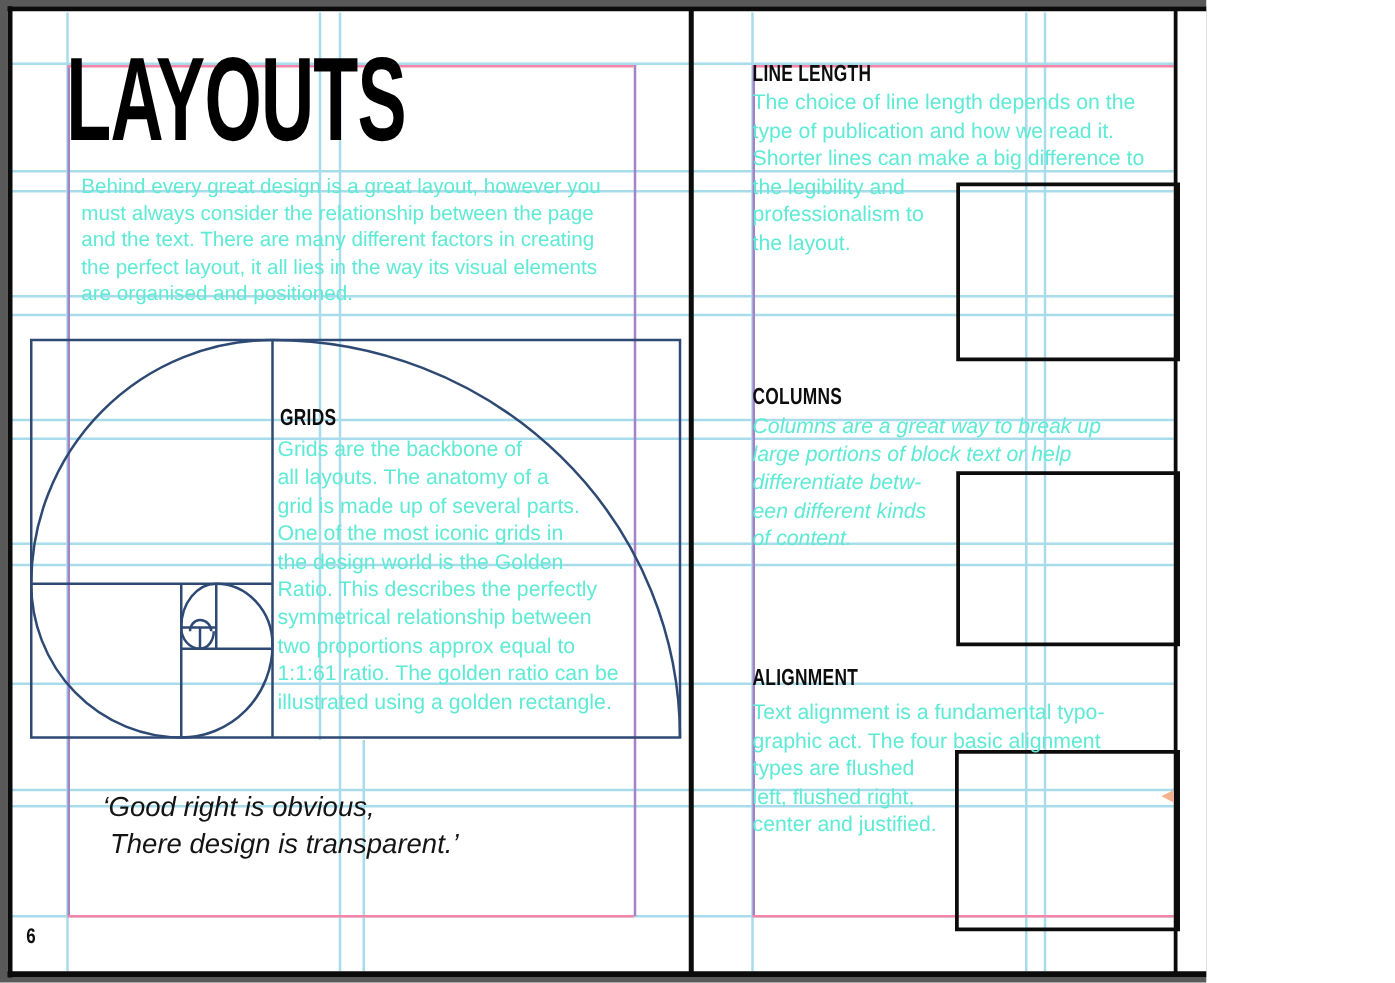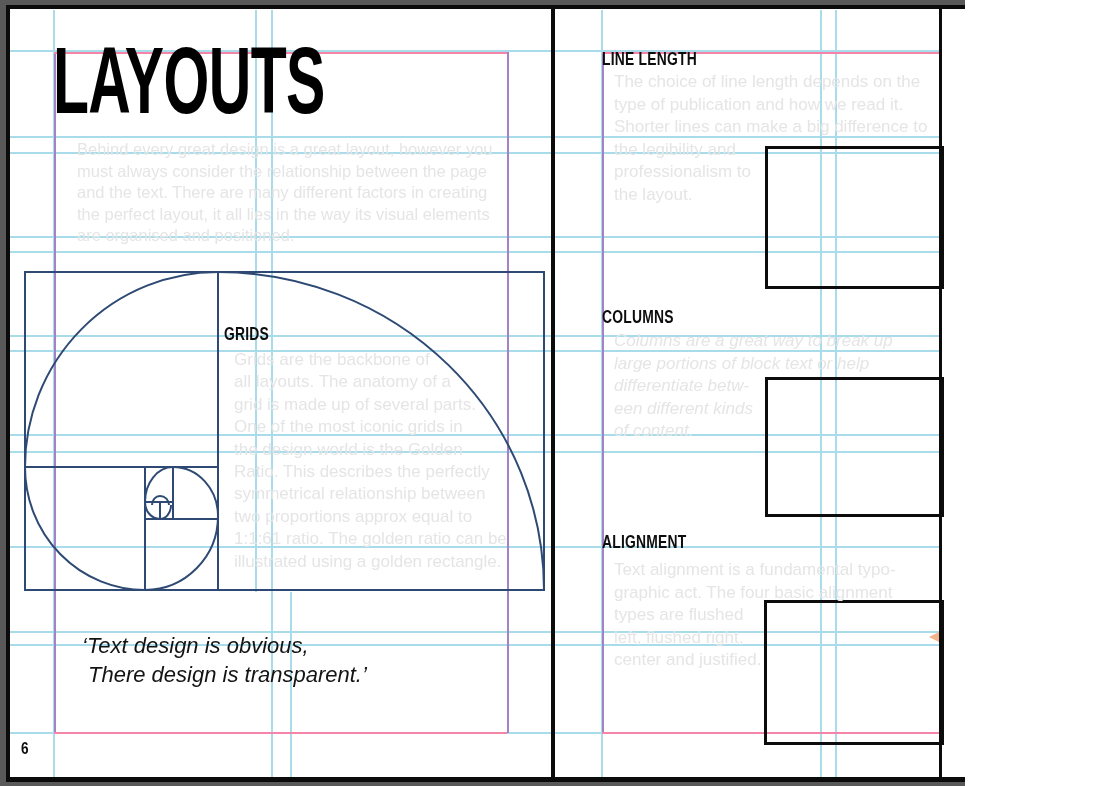--- a/index.html
+++ b/index.html
@@ -7,22 +7,22 @@
     position:relative; width:965px; height:786px;
     background:#595959; overflow:hidden;
     font-family:"Liberation Sans", sans-serif;
   }
   .abs { position:absolute; }
   #spread { left:6px; top:5px; width:1097px; height:777px; background:#ffffff; }
   .guide { position:absolute; pointer-events:none; }
   .blackline { position:absolute; background:#0b0b0b; }
   .frame-box { position:absolute; border:3px solid #0c0c0c; background:transparent; }
   .body-text {
-    position:absolute; color:#e5e5e5; font-size:17px; line-height:22.4px;
-    white-space:pre-line; letter-spacing:0px;padding-left:12px;
+    position:absolute; color:#5eead4; font-size:17px; line-height:22.4px;
+    white-space:pre-line; letter-spacing:0px;
   }
   .sec-head {
     position:absolute; color:#0d0d0d; font-weight:bold; font-size:18.5px;
     line-height:20px; white-space:nowrap;
     transform:scaleX(0.75); transform-origin:left top; letter-spacing:0.3px;
   }
   #page-title {
     position:absolute; left:53px; top:33px; color:#000; font-weight:bold;
     font-size:95px; line-height:95px; letter-spacing:-1px; white-space:nowrap;
     transform:scaleX(0.62); transform-origin:left top;
@@ -125,21 +125,21 @@
 all layouts. The anatomy of a
 grid is made up of several parts.
 One of the most iconic grids in
 the design world is the Golden
 Ratio. This describes the perfectly
 symmetrical relationship between
 two proportions approx equal to
 1:1:61 ratio. The golden ratio can be
 illustrated using a golden rectangle.</div>
 
-  <div class="quote-line" style="left:82px; top:631px;">‘Text design is obvious,</div>
+  <div class="quote-line" style="left:82px; top:631px;">‘Good right is obvious,</div>
   <div class="quote-line" style="left:88px; top:660px;">There design is transparent.’</div>
   <div class="quote-attr" style="left:84px; top:690px;">- Joe Sparano</div>
 
   <div id="page-number">6</div>
 
   <div class="sec-head" style="left:602px; top:49px;">LINE LENGTH</div>
   <div class="body-text" style="left:602px; top:71px; line-height:22.5px;">The choice of line length depends on the
 type of publication and how we read it.
 Shorter lines can make a big difference to
 the legibility and

